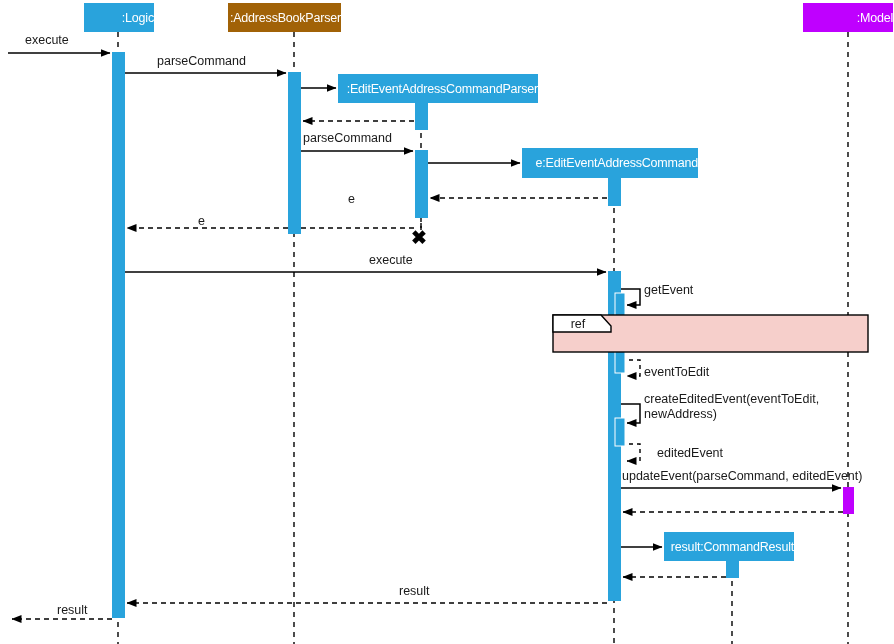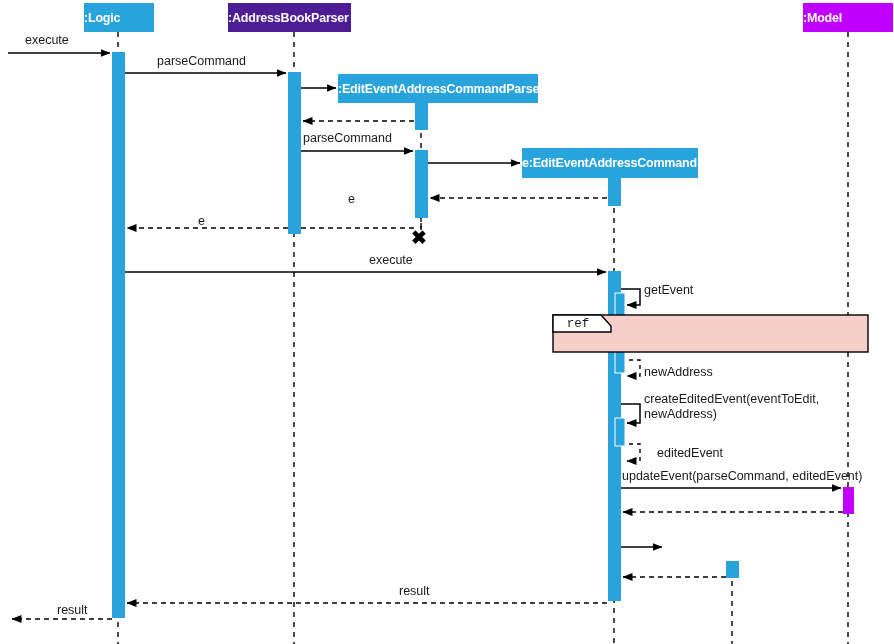--- a/index.html
+++ b/index.html
@@ -21,24 +21,24 @@
     position: absolute;
     left: 0;
     top: 0;
     width: 894px;
     height: 644px;
   }
   .participant-box {
     position: absolute;
     display: flex;
     align-items: center;
-    justify-content: flex-start;
+    justify-content: flex-end;
     color: #ffffff;
     font-size: 12.5px;
-    font-weight: bold;
+    font-weight: normal;
     letter-spacing: -0.2px;
     white-space: nowrap;
     box-sizing: border-box;
   }
   .msg-label {
     position: absolute;
     font-size: 12.5px;
     color: #1a1a1a;
     white-space: pre;
     line-height: 15px;
@@ -201,56 +201,59 @@
     <g>
       <rect x="553" y="315" width="315" height="37" fill="#f6cfcb" stroke="#000000" stroke-width="1.4"></rect>
       <path d="M553,315 L601,315 L611,326 L611,332 L553,332 Z" fill="#ffffff" stroke="#000000" stroke-width="1.4"></path>
     </g>
   </svg>
 
   <div class="participant-box" style="left:84px; top:3px; width:70px; height:29px; background:#29a3dc;">
     <span>:Logic</span>
   </div>
 
-  <div class="participant-box" style="left:228px; top:3px; width:123px; height:29px; background:#4c1d95;">
+  <div class="participant-box" style="left:228px; top:3px; width:113px; height:29px; background:#a16207;">
     <span>:AddressBookParser</span>
   </div>
 
   <div class="participant-box" style="left:338px; top:74px; width:200px; height:29px; background:#29a3dc;">
     <span>:EditEventAddressCommandParser</span>
   </div>
 
   <div class="participant-box" style="left:522px; top:148px; width:176px; height:30px; background:#29a3dc;">
     <span>e:EditEventAddressCommand</span>
   </div>
 
   <div class="participant-box" style="left:803px; top:3px; width:90px; height:29px; background:#bf00ff;">
     <span>:Model</span>
   </div>
 
-
-  <div class="ref-tag" style="left:553px; top:315px; width:50px; height:17px; background:transparent; border:none;font-family:Liberation Mono, monospace;">
+  <div class="participant-box" style="left:664px; top:532px; width:130px; height:29px; background:#29a3dc;">
+    <span>result:CommandResult</span>
+  </div>
+
+  <div class="ref-tag" style="left:553px; top:315px; width:50px; height:17px; background:transparent; border:none;">
     <span>ref</span>
   </div>
 
   <div class="msg-label" style="left:25px; top:33px;">execute</div>
 
   <div class="msg-label" style="left:157px; top:54px;">parseCommand</div>
 
   <div class="msg-label" style="left:303px; top:131px;">parseCommand</div>
 
   <div class="msg-label" style="left:348px; top:192px;">e</div>
 
   <div class="msg-label" style="left:198px; top:214px;">e</div>
 
   <div class="msg-label" style="left:369px; top:253px;">execute</div>
 
   <div class="msg-label" style="left:644px; top:283px;">getEvent</div>
 
-  <div class="msg-label" style="left:644px; top:365px;">newAddress</div>
+  <div class="msg-label" style="left:644px; top:365px;">eventToEdit</div>
 
   <div class="msg-label" style="left:644px; top:392px;">createEditedEvent(eventToEdit,
 newAddress)</div>
 
   <div class="msg-label" style="left:657px; top:446px;">editedEvent</div>
 
   <div class="msg-label" style="left:622px; top:469px;">updateEvent(parseCommand, editedEvent)</div>
 
   <div class="msg-label" style="left:399px; top:584px;">result</div>
 

